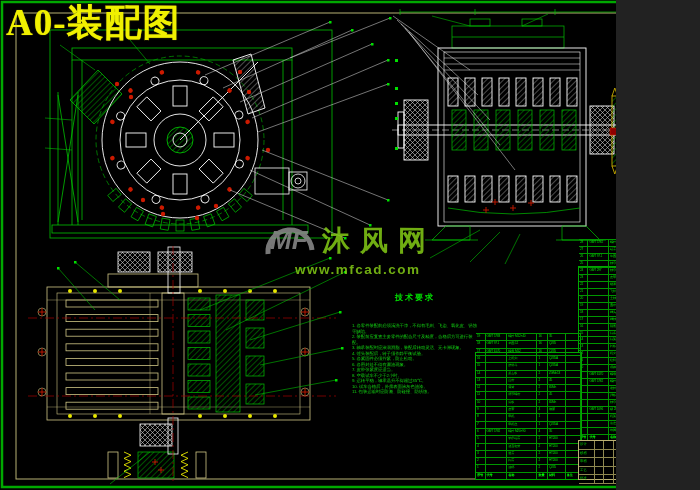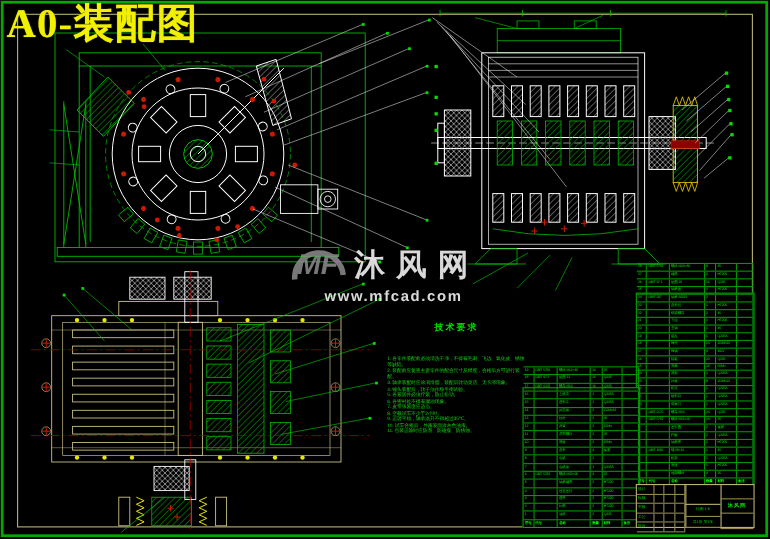--- a/index.html
+++ b/index.html
@@ -1,25 +1,25 @@
 <!DOCTYPE html>
 <html><head>
 <meta charset="utf-8">
 <style>
   html,body{margin:0;padding:0;background:#222;}
-  .sheet{position:relative;width:700px;height:490px;background:#000;overflow:hidden;
+  .sheet{position:relative;width:616px;height:490px;background:#000;overflow:hidden;
          font-family:"Liberation Sans","DejaVu Sans",sans-serif;}
   .abs{position:absolute;}
   svg{display:block;}
   
   .main-title{position:absolute;left:6px;top:4px;font-size:37px;font-weight:bold;
               color:#ededc0;color:#f0f000;letter-spacing:1px;line-height:1;
               font-family:"Liberation Serif","DejaVu Serif",serif; text-shadow:0 0 1px #a0a000;}
   
-  .watermark{position:absolute;left:260px;top:216px;width:196px;color:#ffffff;z-index:30;opacity:.85;}
+  .watermark{position:absolute;left:260px;top:216px;width:196px;color:#84cc16;z-index:30;opacity:.85;}
   .wm-row{display:flex;align-items:center;}
   .wm-name{font-size:28px;font-weight:bold;letter-spacing:10px;margin-left:4px;white-space:nowrap;}
   .wm-url{font-size:13.5px;font-weight:bold;letter-spacing:1.5px;margin:-4px 0 0 35px;}
   
   .techreq{position:absolute;left:352px;top:292px;width:126px;color:#16d616;z-index:5;}
   .tr-title{font-size:8px;font-weight:bold;color:#00e000;text-align:center;margin-bottom:20px;letter-spacing:2px;}
   .tr-item{font-size:4.4px;line-height:1.25;color:#12d412;letter-spacing:-0.1px;}
   
   .bom{position:absolute;display:flex;flex-direction:column-reverse;border:1px solid #00a800;z-index:4;background:#000;}
   .bom .r{display:flex;flex:none;border-top:0.5px solid #009600;}

